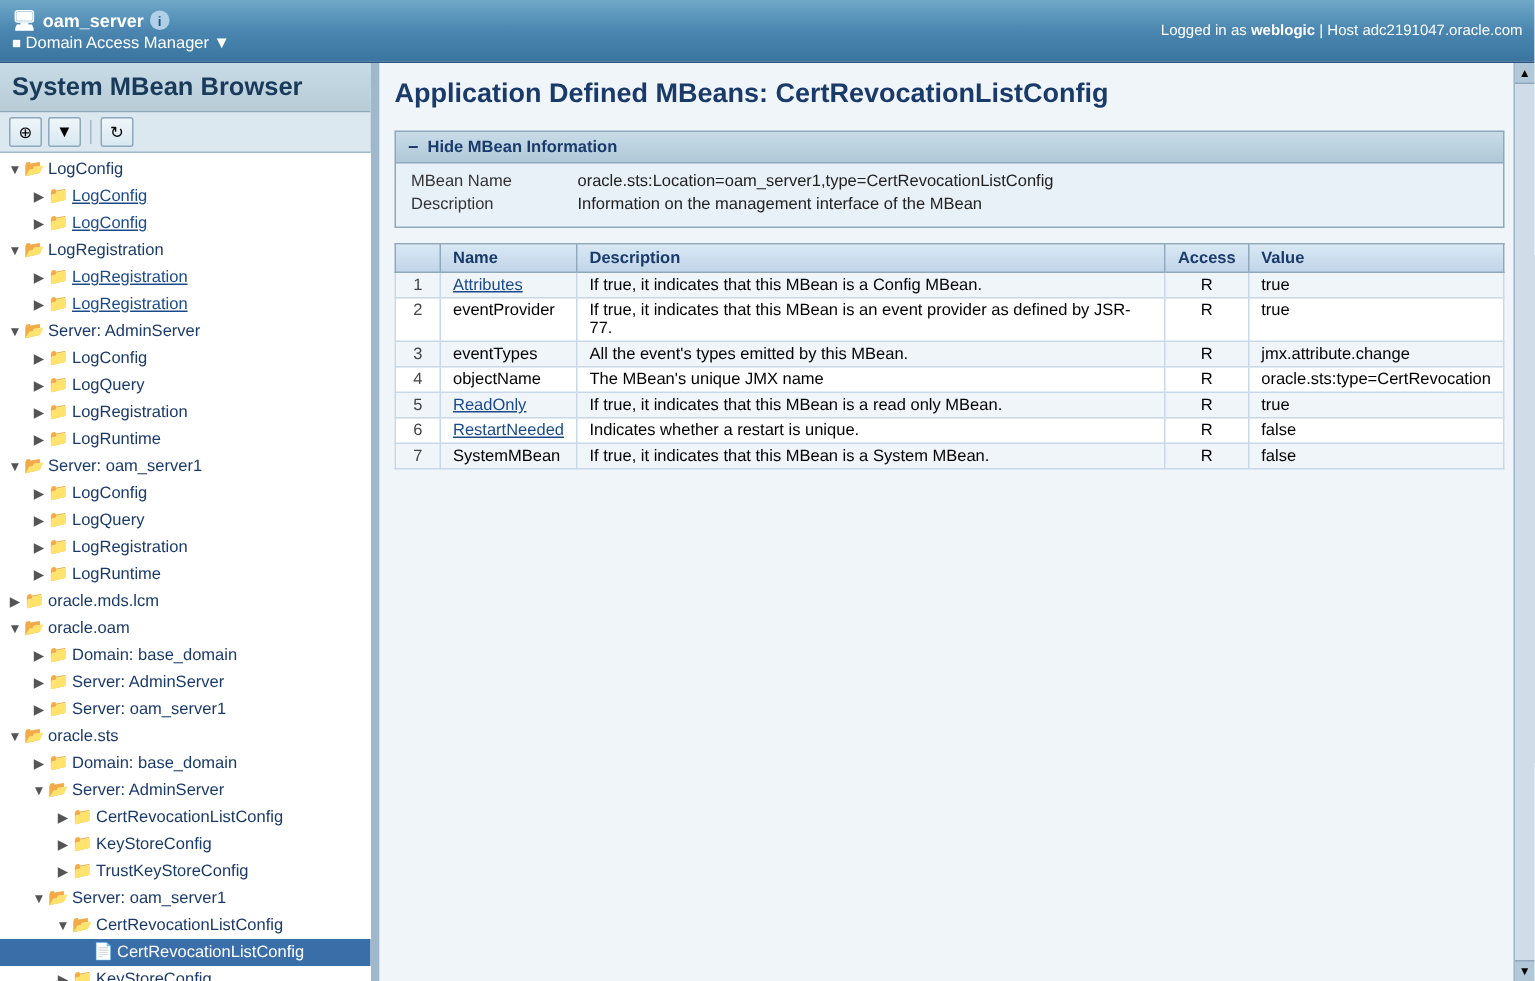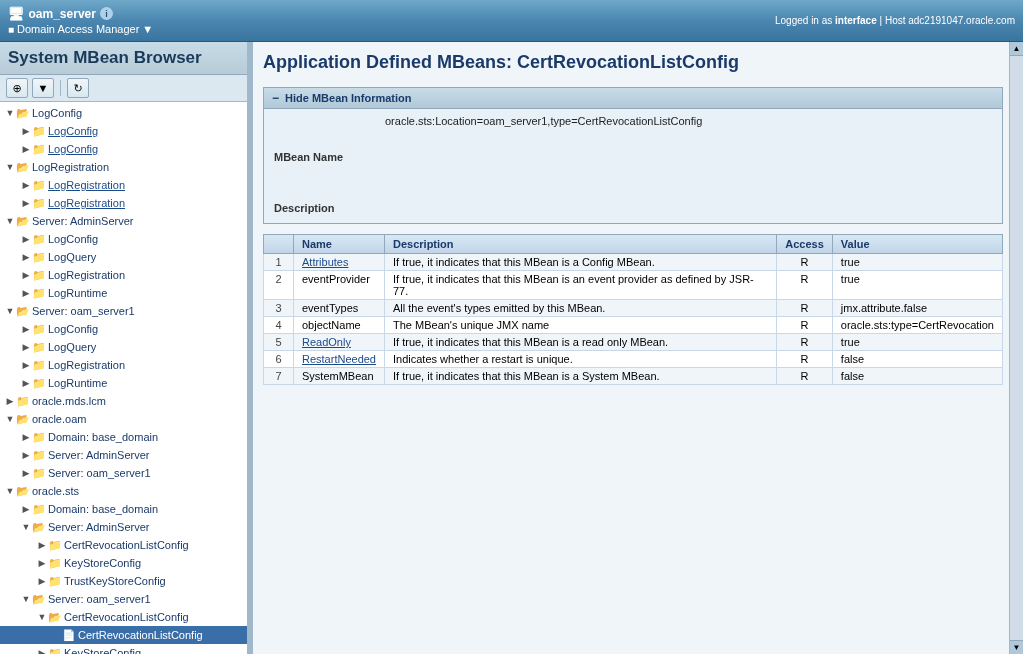--- a/index.html
+++ b/index.html
@@ -130,21 +130,21 @@
       display: flex;
       align-items: center;
       gap: 4px;
       font-size: 11px;
       font-weight: bold;
       color: #1a3a6a;
       border-bottom: 1px solid #90a8bc;
     }
     #mbean-info-body { padding: 6px 10px; }
     .mbean-row { display: flex; gap: 0; margin-bottom: 3px; font-size: 11px; }
-    .mbean-label { width: 111px; color: #333; font-weight: bold; flex-shrink: 0; margin-top: 36px; }
+    .mbean-label { width: 111px; color: #333; font-weight: normal; flex-shrink: 0; }
     .mbean-value { color: #222; }
 
     
     #tabs-container {
       display: flex;
       margin-bottom: 0;
       border-bottom: 1px solid #90a8bc;
     }
     .tab {
       padding: 4px 16px;
@@ -212,21 +212,21 @@
     <div id="oracle-access-manager">
       <span style="font-size:10px;">■</span>
       <span>Domain Access Manager</span>
       <span>▼</span>
     </div>
   </div>
   <div id="top-right">
     <div>
       <span>Logged in as</span>
       <span> </span>
-      <strong>interface</strong>
+      <strong>weblogic</strong>
       <span> | </span>
       <span>Host</span>
       <span> </span>
       <span>adc2191047.oracle.com</span>
     </div>
   </div>
 </div>
 
 <div id="main">
 
@@ -511,20 +511,21 @@
           <span style="cursor:pointer; font-size:12px; font-weight:bold; margin-right:2px;">−</span>
           <span>Hide MBean Information</span>
         </div>
         <div id="mbean-info-body">
           <div class="mbean-row">
             <span class="mbean-label">MBean Name</span>
             <span class="mbean-value">oracle.sts:Location=oam_server1,type=CertRevocationListConfig</span>
           </div>
           <div class="mbean-row">
             <span class="mbean-label">Description</span>
+            <span class="mbean-value">Information on the management interface of the MBean</span>
           </div>
         </div>
       </div>
 
 
       <table id="attributes-table">
         <thead>
           <tr>
             <th style="width:30px;"></th>
             <th>Name</th>
@@ -546,21 +547,21 @@
               <td>eventProvider</td>
               <td>If true, it indicates that this MBean is an event provider as defined by JSR-77.</td>
               <td class="attr-access">R</td>
               <td>true</td>
             </tr>
             <tr>
               <td class="attr-num">3</td>
               <td>eventTypes</td>
               <td>All the event's types emitted by this MBean.</td>
               <td class="attr-access">R</td>
-              <td>jmx.attribute.false</td>
+              <td>jmx.attribute.change</td>
             </tr>
             <tr>
               <td class="attr-num">4</td>
               <td>objectName</td>
               <td>The MBean's unique JMX name</td>
               <td class="attr-access">R</td>
               <td>oracle.sts:type=CertRevocation</td>
             </tr>
             <tr>
               <td class="attr-num">5</td>

